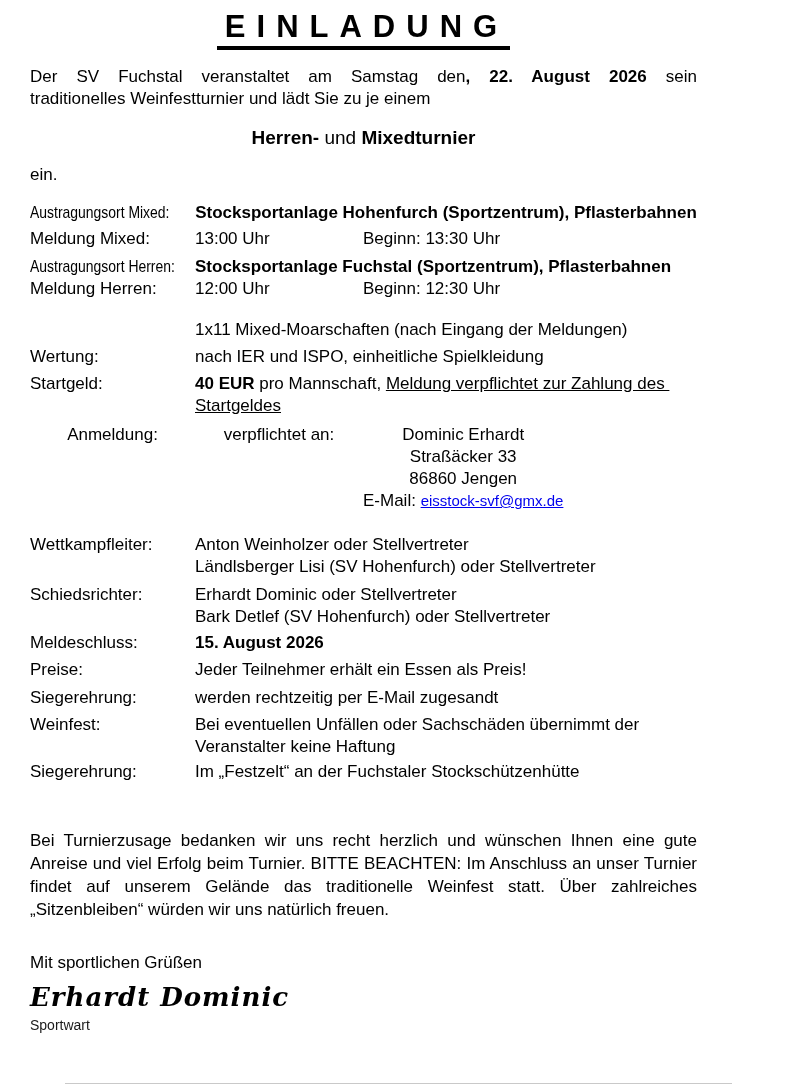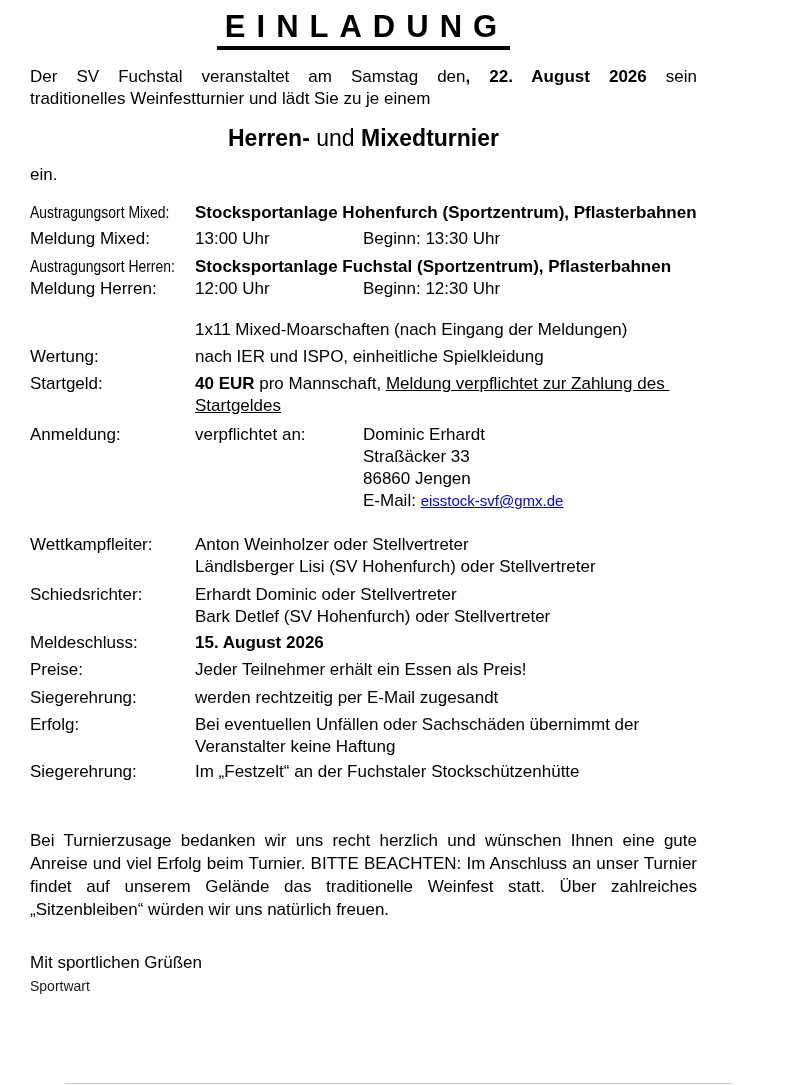--- a/index.html
+++ b/index.html
@@ -26,36 +26,36 @@
     line-height: 37px;
     font-weight: bold;
     letter-spacing: 11px;
     border-bottom: 4px solid #000;
     padding: 0 2px 1px 8px;
   }
 
   
   .intro1 { margin-top: 16px; line-height: 22px; text-align: justify; text-align-last: justify; }
   .intro2 { line-height: 22px; }
-  .subtitle { margin: 15px 0 13px 0; text-align: center; font-size: 23px; line-height: 26px; }
+  .subtitle { margin: 15px 0 13px 0; text-align: center; font-size: 19px; line-height: 26px; }
   .subtitle .nb { font-weight: normal; }
   .subtitle b { font-weight: bold; }
   .ein { margin-bottom: 17px; }
 
   
   .row { display: flex; }
   .lbl { flex: 0 0 165px; width: 165px; }
   .cond { transform: scaleX(0.82); transform-origin: 0 50%; white-space: nowrap; }
   .val { flex: 1; }
   .valflex { flex: 1; display: flex; }
   .col1 { flex: 0 0 168px; width: 168px; }
   .mb1 { margin-bottom: 1px; }
   .mb3 { margin-bottom: 3px; }
   .mb4 { margin-bottom: 4px; }
-  .mb5 { margin-bottom: 5px; }
+  .mb5 { margin-bottom: 5px; text-align: center; }
   .mb6 { margin-bottom: 6px; }
   .mb7 { margin-bottom: 7px; }
   .mt20 { margin-top: 20px; }
   .mt22 { margin-top: 22px; }
   .lh22 { line-height: 22px; }
   .u { text-decoration: underline; }
   .email-line a {
     font-size: 15px;
     color: #0000ee;
     text-decoration: underline;
@@ -186,36 +186,37 @@
     <span class="lbl">Preise:</span>
     <span class="val">Jeder Teilnehmer erhält ein Essen als Preis!</span>
   </div>
 
   <div class="row mb6">
     <span class="lbl">Siegerehrung:</span>
     <span class="val">werden rechtzeitig per E-Mail zugesandt</span>
   </div>
 
   <div class="row mb3">
-    <span class="lbl">Erfolg:</span>
+    <span class="lbl">Weinfest:</span>
     <span class="val lh22">
       <div>Bei eventuellen Unfällen oder Sachschäden übernimmt der</div>
       <div>Veranstalter keine Haftung</div>
     </span>
   </div>
 
   <div class="row">
     <span class="lbl">Siegerehrung:</span>
     <span class="val">Im „Festzelt“ an der Fuchstaler Stockschützenhütte</span>
   </div>
 
   <div class="closing">
     <div class="jl">Bei Turnierzusage bedanken wir uns recht herzlich und wünschen Ihnen eine gute</div>
     <div class="jl">Anreise und viel Erfolg beim Turnier. BITTE BEACHTEN: Im Anschluss an unser Turnier</div>
     <div class="jl">findet auf unserem Gelände das traditionelle Weinfest statt. Über zahlreiches</div>
     <div>„Sitzenbleiben“ würden wir uns natürlich freuen.</div>
   </div>
 
   <div class="signoff">Mit sportlichen Grüßen</div>
+  <div class="signature">Erhardt Dominic</div>
   <div class="sig-role">Sportwart</div>
 
   <div class="bottom-rule"></div>
 </div>
 
 </body></html>

